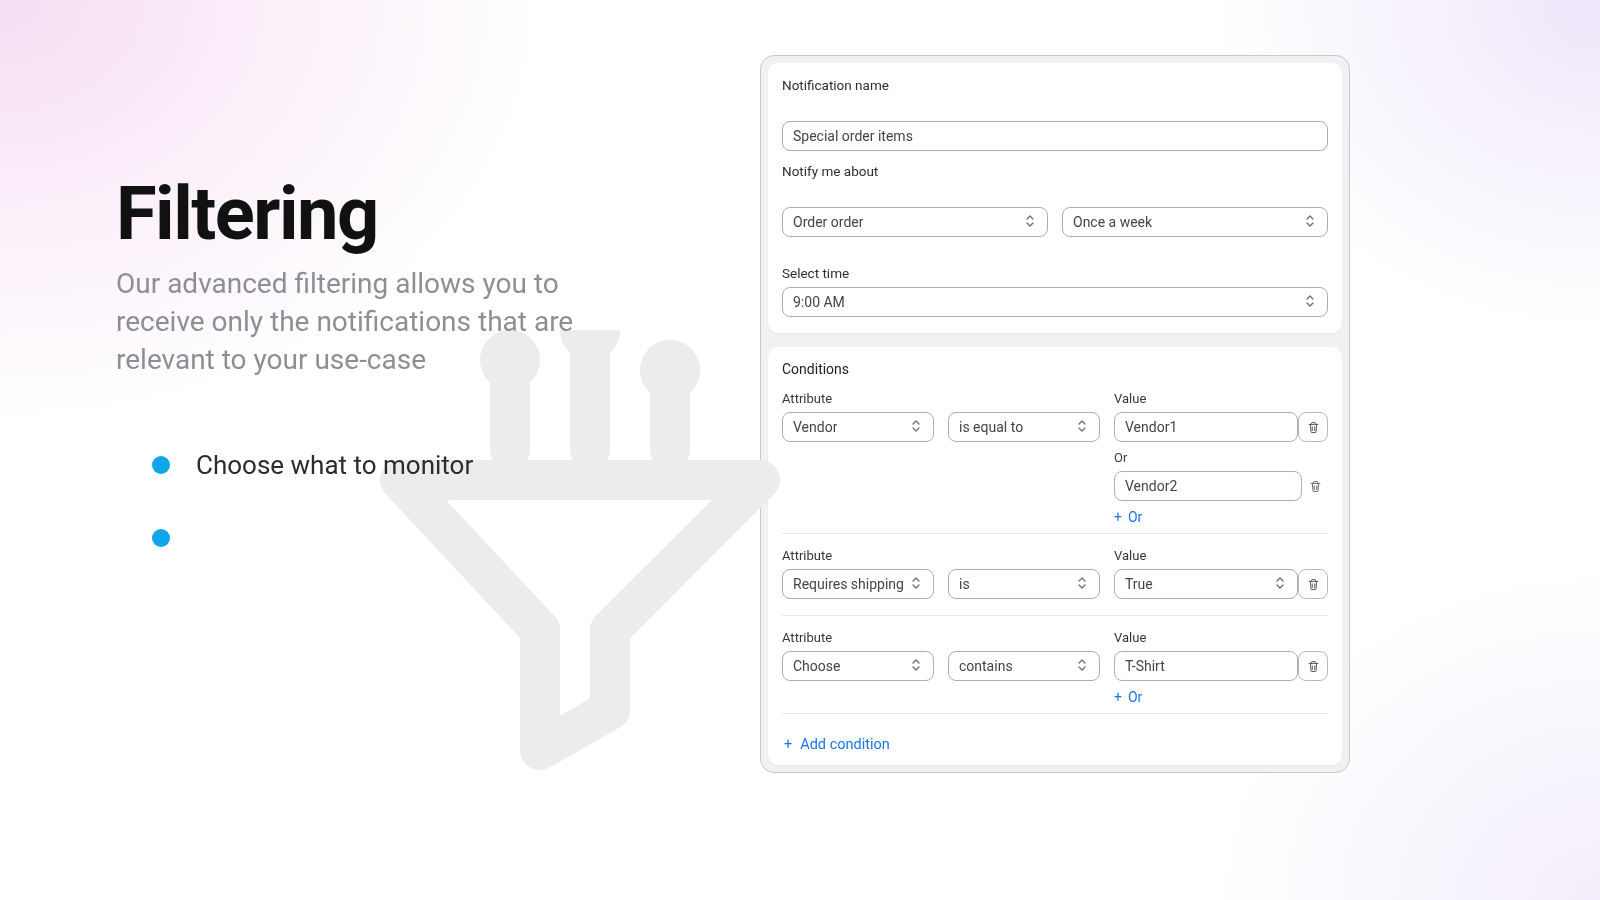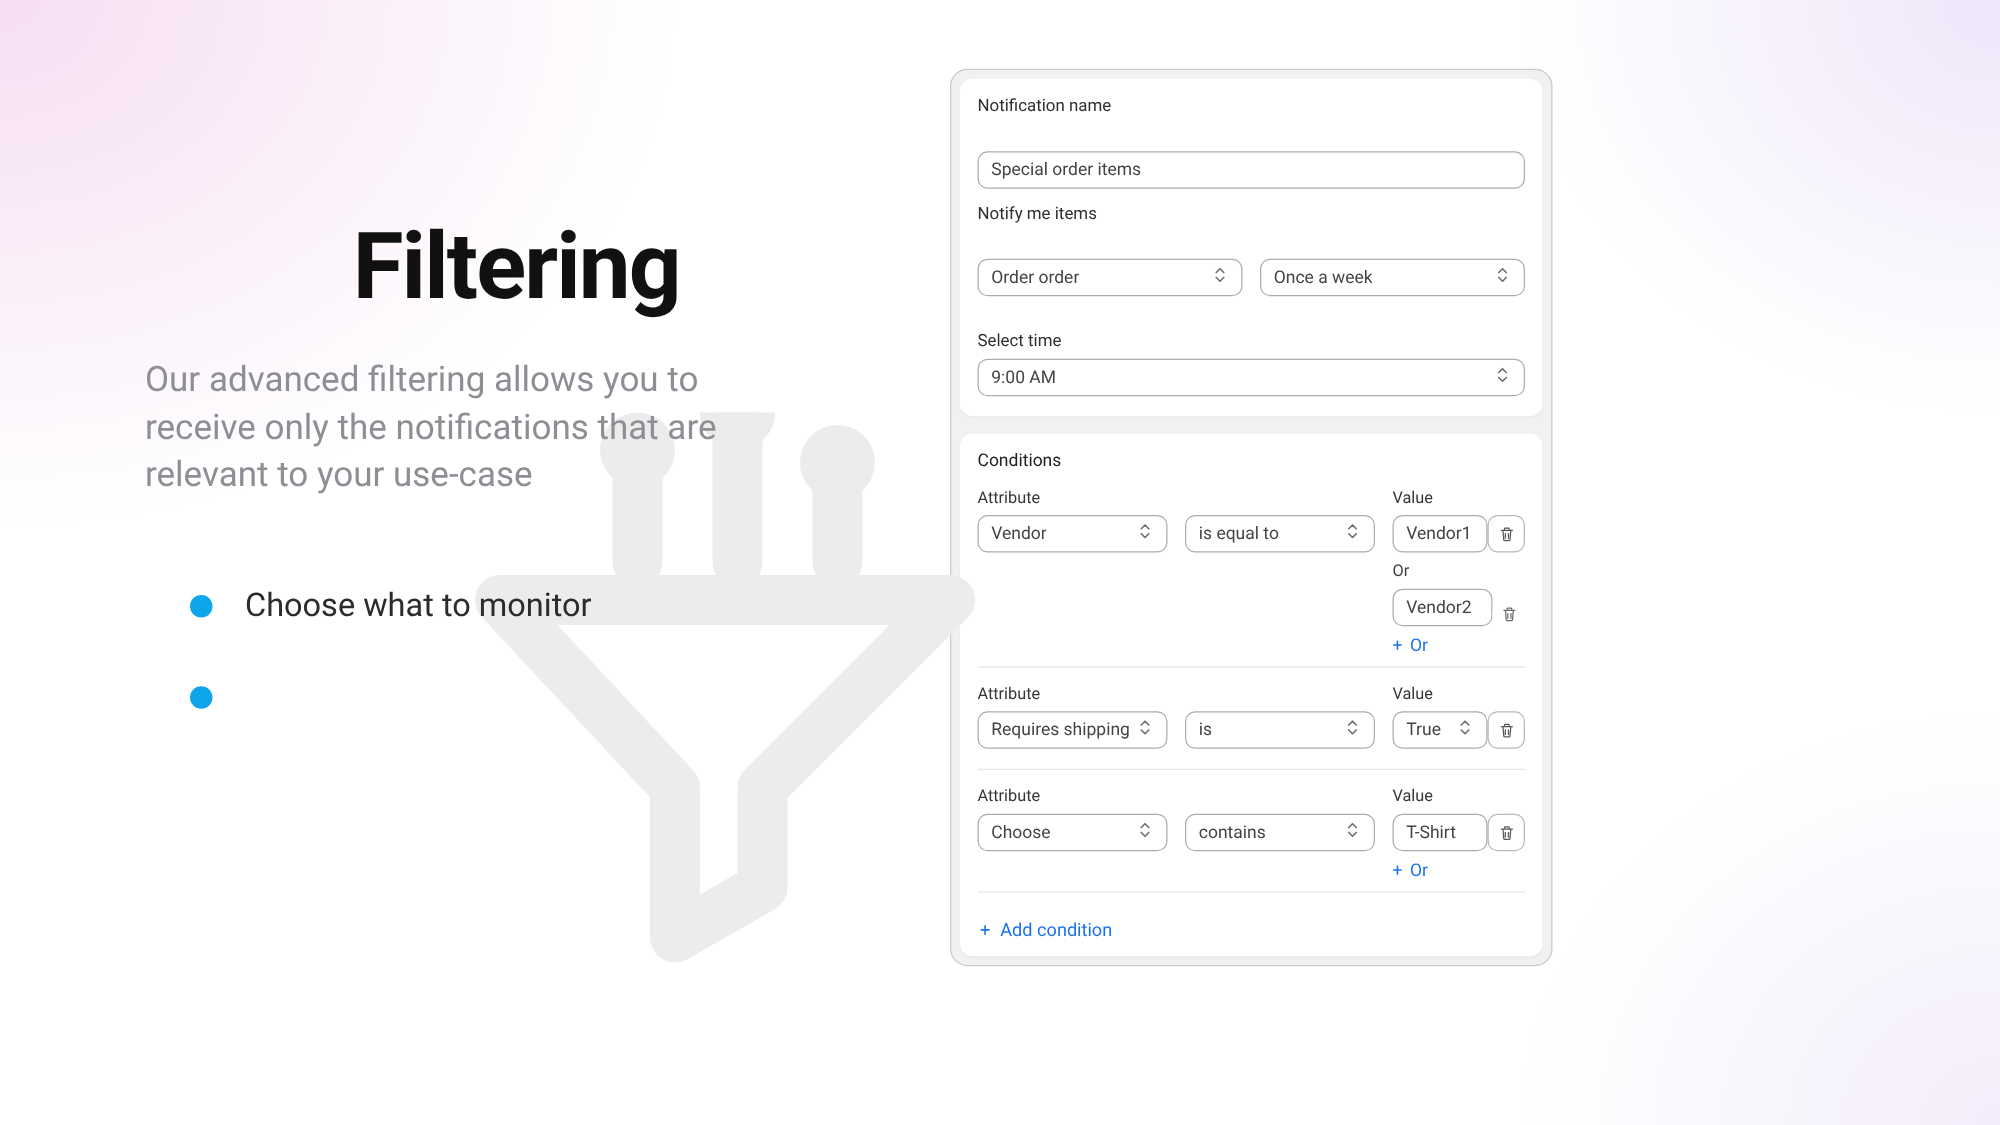--- a/index.html
+++ b/index.html
@@ -14,29 +14,29 @@
 }
 
 
 .bg-deco { position: absolute; left: 360px; top: 330px; width: 440px; height: 440px; opacity: 1; pointer-events: none; }
 .bg-deco svg { width: 100%; height: 100%; }
 
 .layout { display: flex; width: 100%; height: 100%; }
 .left { flex: 0 0 750px; padding: 170px 40px 0 116px; position: relative; }
 .right { flex: 1; display: flex; align-items: flex-start; padding-top: 55px; padding-left: 10px; }
 
-h1 { font-size: 74px; font-weight: 700; letter-spacing: -1.5px; color: #111; margin-bottom: 28px; text-align: center; }
+h1 { font-size: 74px; font-weight: 700; letter-spacing: -1.5px; color: #111; margin-bottom: 8px; }
 .subtitle { font-size: 28px; line-height: 1.35; color: #8c8f94; max-width: 520px; margin-bottom: 70px; }
 .features { list-style: none; padding-left: 36px; }
 .features li { display: flex; align-items: flex-start; gap: 26px; margin-bottom: 38px; }
 .dot { flex: 0 0 18px; width: 18px; height: 18px; border-radius: 50%; background: #0ea5e9; margin-top: 8px; }
 .feat-text { font-size: 26px; color: #2c2c2c; line-height: 1.35; max-width: 460px; }
 
 
-.panel { width: 482px; background: #f1f1f1; border: 1px solid #c8c9cb; border-radius: 14px; padding: 7px; }
+.panel { width: 590px; background: #f1f1f1; border: 1px solid #c8c9cb; border-radius: 14px; padding: 7px; }
 .card { background: #fff; border-radius: 10px; padding: 14px 14px 4px; box-shadow: 0 1px 2px rgba(0,0,0,0.04); }
 .card + .card { margin-top: 14px; }
 
 .field-label { font-size: 13.5px; color: #2d2f33; margin-bottom: 5px; }
 .field-label.small { font-size: 13px; color: #343638; }
 
 .input, .select, .select-sm {
   width: 100%; height: 30px; border: 1px solid #adadad; border-radius: 8px;
   background: #fff; font-size: 14px; color: #444; padding: 0 10px;
   display: flex; align-items: center; justify-content: space-between;
@@ -51,21 +51,21 @@
 .section-title { font-size: 14px; font-weight: 400; color: #202223; margin-bottom: 14px; }
 
 .cond-group { border-bottom: 1px solid #e5e6e8; padding-bottom: 8px; margin-bottom: 14px; }
 .cond-group:last-of-type { border-bottom: none; margin-bottom: 4px; }
 .cond-row { display: flex; gap: 14px; align-items: flex-start; }
 .cond-attr { flex: 0 0 152px; }
 .cond-op { flex: 0 0 152px; }
 .cond-values { flex: 1; }
 .icon-btn { flex: 0 0 30px; width: 30px; height: 30px; border: 1px solid #b8b9bb; border-radius: 8px; background: #fff; display: flex; align-items: center; justify-content: center; cursor: pointer; color: #55585d; }
 .icon-btn.small { flex: 0 0 26px; width: 26px; height: 20px; border: none; color: #6a6c70; }
-.value-row { display: flex; align-items: flex-end; margin-bottom: 8px; }
+.value-row { display: flex; align-items: center; margin-bottom: 8px; }
 .value-row .input, .value-row .select { height: 30px; }
 .or-label { font-size: 13px; color: #3c3e41; margin-bottom: 6px; }
 .add-link { color: #1a73e8; font-size: 14px; display: flex; gap: 6px; align-items: center; cursor: pointer; }
 .add-cond { color: #1a73e8; font-size: 14.5px; display: flex; gap: 8px; align-items: center; cursor: pointer; padding: 8px 2px; }
 
 .mb { margin-bottom: 12px; margin-top: 28px; }
 .mb6 { margin-bottom: 6px; }
 </style>
 </head>
 <body>
@@ -101,21 +101,21 @@
 
   <div class="right">
     <div class="panel">
 
       <div class="card">
         <div class="mb6 field-label">Notification name</div>
         <div class="input mb">
           <span>Special order items</span>
         </div>
 
-        <div class="mb6 field-label">Notify me items</div>
+        <div class="mb6 field-label">Notify me about</div>
         <div class="row mb">
           <div class="col">
             <div class="select">
               <span class="select-content">Order order</span>
               <span class="chevrons"><svg width="10" height="14" viewBox="0 0 10 14">
                     <path d="M2 5 L5 2 L8 5 M2 9 L5 12 L8 9" stroke="currentColor" stroke-width="1.4" fill="none" stroke-linecap="round" stroke-linejoin="round"></path>
                   </svg></span>
             </div>
           </div>
           <div class="col">

